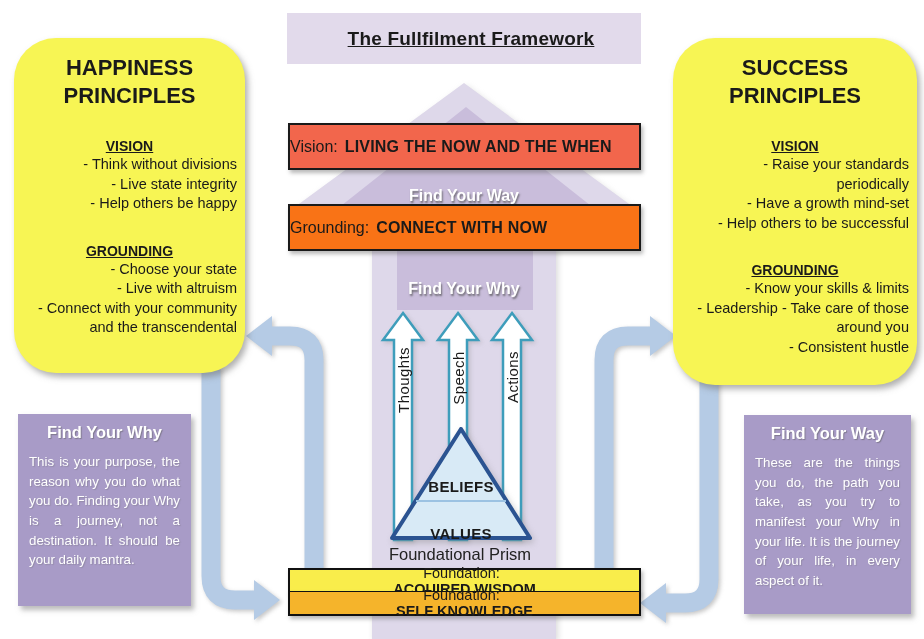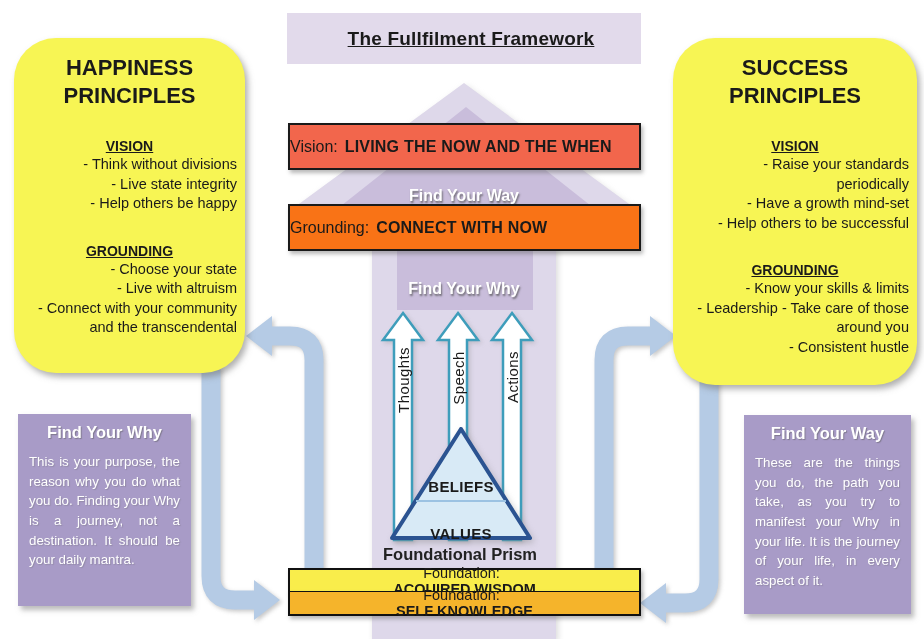--- a/index.html
+++ b/index.html
@@ -52,21 +52,21 @@
   .fyw-why { left:464px; top:289px; }
 
   
   .channel-label {
     font-size:15px; white-space:nowrap; letter-spacing:.4px;
     transform:translate(-50%,-50%) rotate(-90deg);
   }
 
   
   .prism-word { font-size:15px; font-weight:bold; transform:translate(-50%,-50%); white-space:nowrap; letter-spacing:.3px; }
-  .prism-caption { font-size:16.5px; transform:translate(-50%,-50%); white-space:nowrap; color:#222;font-weight:bold; }
+  .prism-caption { font-size:16.5px; transform:translate(-50%,-50%); white-space:nowrap; color:#222; }
 
   
   .foundation-bar {
     left:288px; width:353px; height:25px;
     border:2px solid #111; display:flex; align-items:center; justify-content:center;
     font-size:14.5px; box-shadow:2px 3px 4px rgba(100,100,100,.45);flex-direction:column;
   }
   .foundation-bar .prefix { margin-right:6px; }
   .foundation-bar .value  { font-weight:bold; }
   .foundation-1 { top:568px; background:#F9ED4B; }

